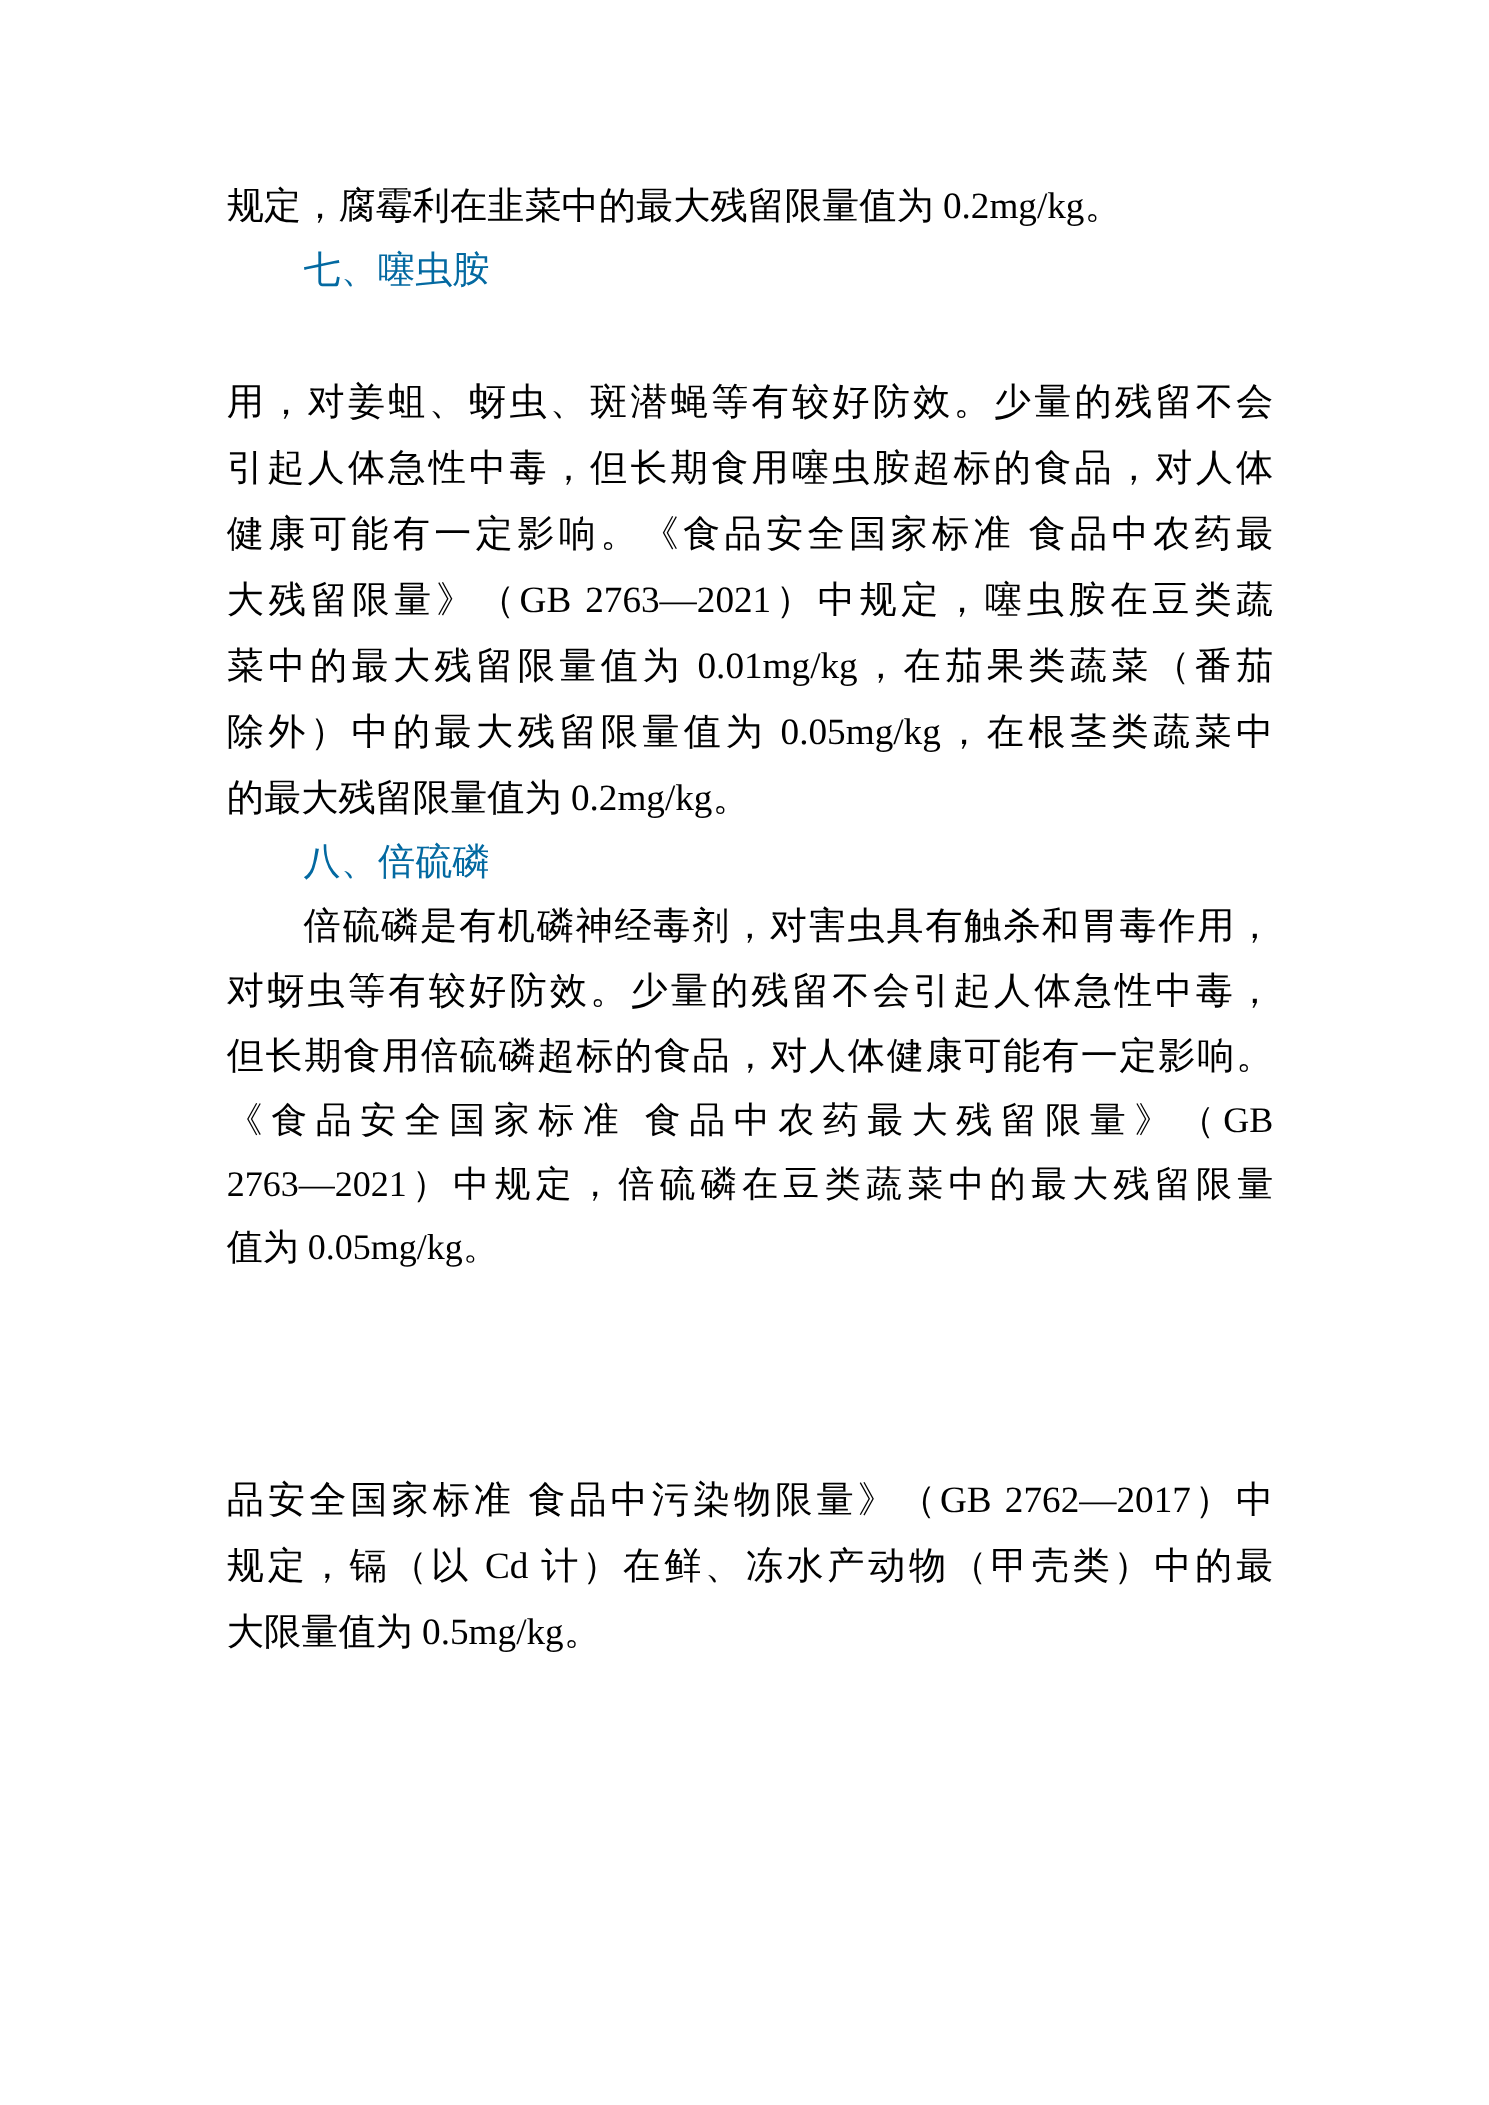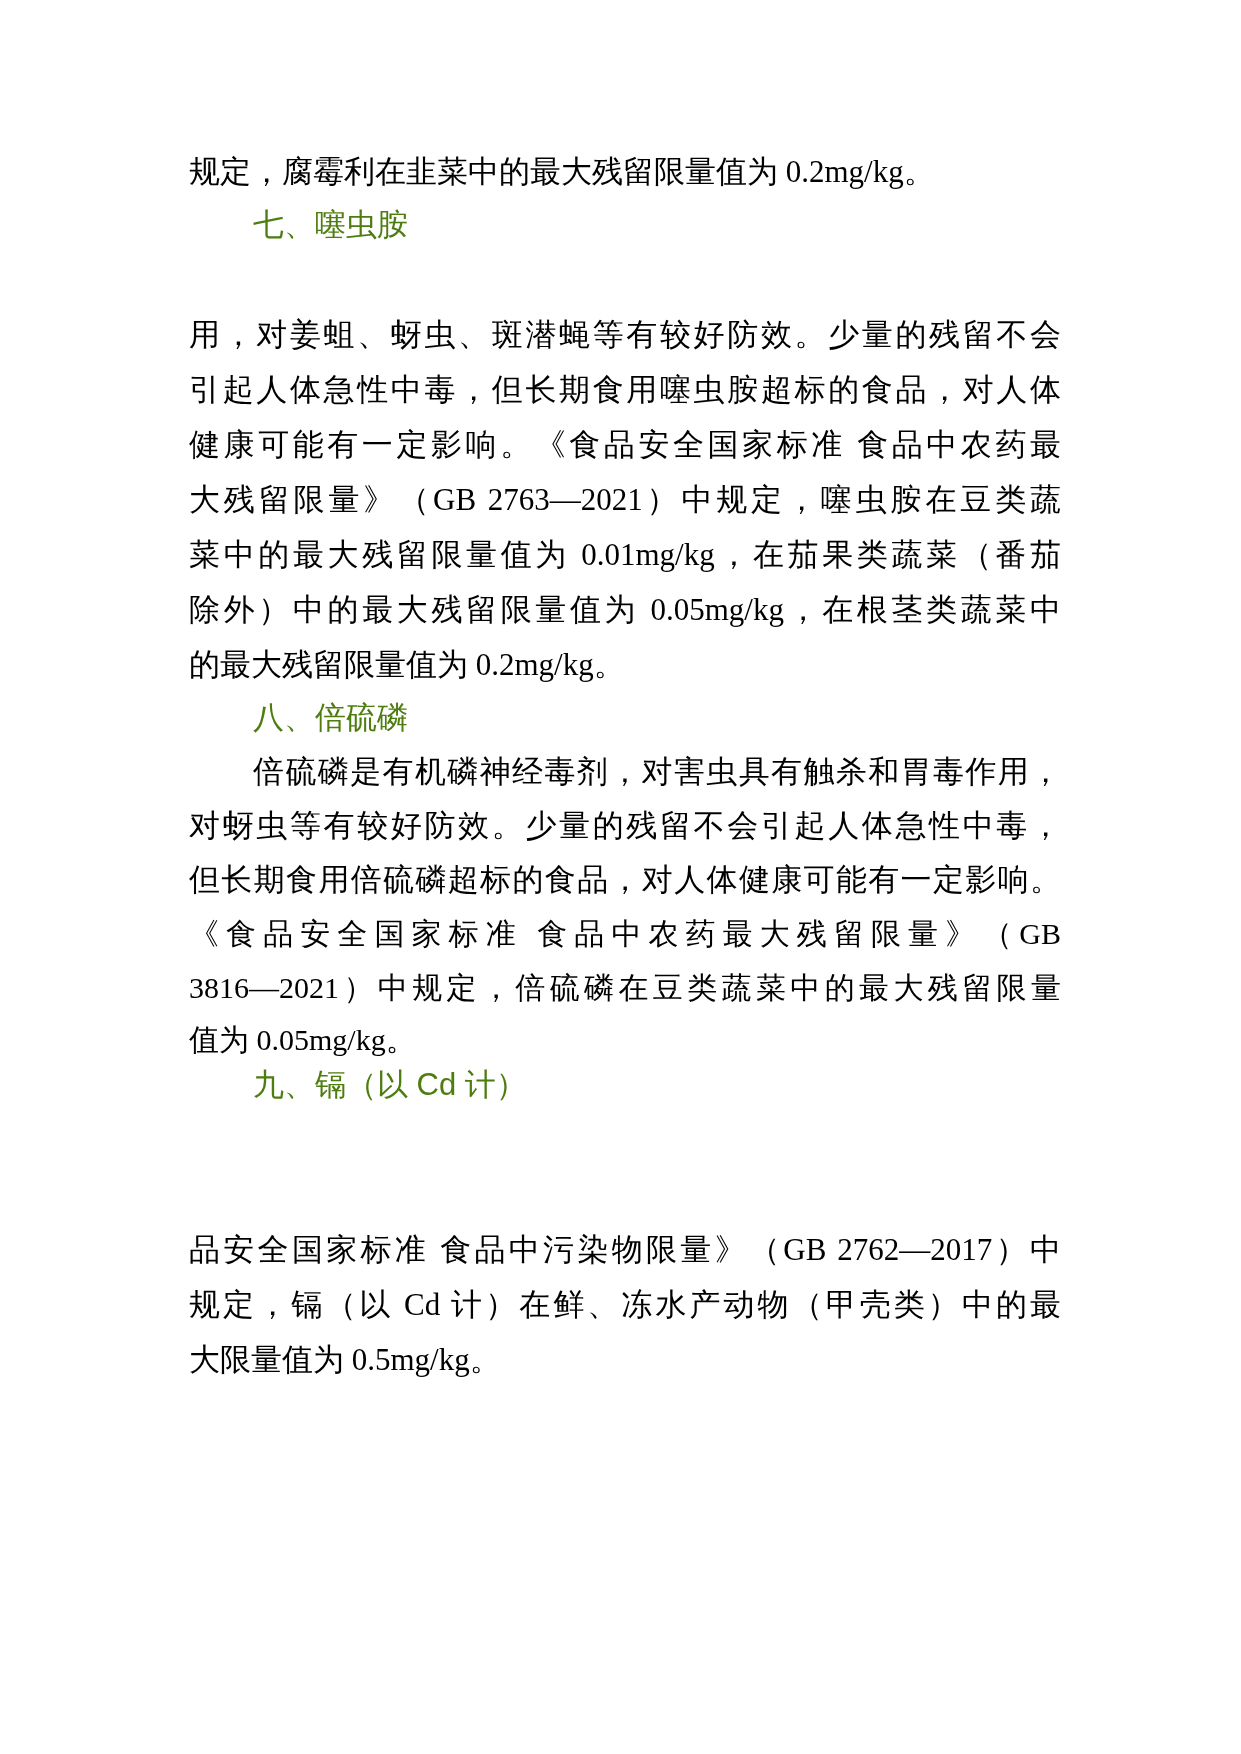--- a/index.html
+++ b/index.html
@@ -22,21 +22,21 @@
   .line.last { text-align-last: left; }
   .line.indent { left: 253px; width: 808px; }
   .line.sans { font-family: Liberation Serif, serif; font-size: 30px; }
   .heading {
     position: absolute;
     left: 253px;
     height: 40px;
     line-height: 40px;
     font-family: "Liberation Sans", "DejaVu Sans", sans-serif;
     font-size: 31px;
-    color: #4d7c0f;
+    color: #0369a1;
     white-space: nowrap;
   }
 </style>
 </head>
 <body>
 
 <div class="page">
   <div class="line last" style="top:152px">规定，腐霉利在韭菜中的最大残留限量值为 0.2mg/kg。</div>
 
   <div class="heading" style="top:205px">七、噻虫胺</div>
@@ -46,20 +46,19 @@
   <div class="line" style="top:480px">大残留限量》（GB 2763—2021）中规定，噻虫胺在豆类蔬</div>
   <div class="line" style="top:535px">菜中的最大残留限量值为 0.01mg/kg，在茄果类蔬菜（番茄</div>
   <div class="line" style="top:590px">除外）中的最大残留限量值为 0.05mg/kg，在根茎类蔬菜中</div>
   <div class="line last" style="top:645px">的最大残留限量值为 0.2mg/kg。</div>
 
   <div class="heading" style="top:698px">八、倍硫磷</div>
   <div class="line indent" style="top:752px">倍硫磷是有机磷神经毒剂，对害虫具有触杀和胃毒作用，</div>
   <div class="line" style="top:806px">对蚜虫等有较好防效。少量的残留不会引起人体急性中毒，</div>
   <div class="line" style="top:860px">但长期食用倍硫磷超标的食品，对人体健康可能有一定影响。</div>
   <div class="line sans" style="top:914px">《食品安全国家标准  食品中农药最大残留限量》（GB</div>
-  <div class="line sans" style="top:968px">3816—2021）中规定，倍硫磷在豆类蔬菜中的最大残留限量</div>
+  <div class="line sans" style="top:968px">2763—2021）中规定，倍硫磷在豆类蔬菜中的最大残留限量</div>
   <div class="line sans last" style="top:1020px">值为 0.05mg/kg。</div>
 
-  <div class="heading" style="top:1065px">九、镉（以 Cd 计）</div>
   <div class="line" style="top:1230px">品安全国家标准  食品中污染物限量》（GB 2762—2017）中</div>
   <div class="line" style="top:1285px">规定，镉（以 Cd 计）在鲜、冻水产动物（甲壳类）中的最</div>
   <div class="line last" style="top:1340px">大限量值为 0.5mg/kg。</div>
 </div>
 
 </body></html>

